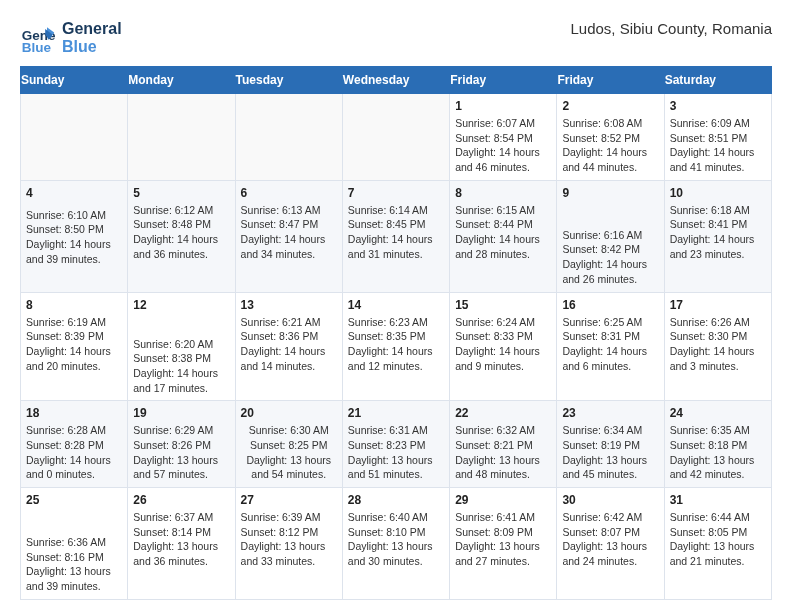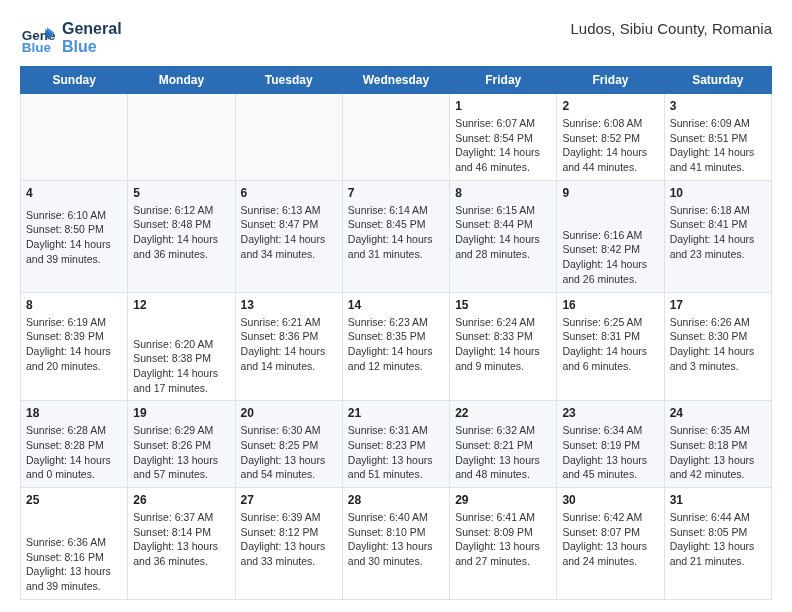--- a/index.html
+++ b/index.html
@@ -38,22 +38,22 @@
       color: #333;
     }
     table {
       width: 100%;
       border-collapse: collapse;
       font-size: 11px;
     }
     thead tr th {
       background-color: #2a6db5;
       color: #fff;
-      text-align: center;
-      padding: 6px 6px;
+      text-align: left;
+      padding: 6px 0;
       font-size: 12px;
       font-weight: bold;
       border: 1px solid #2a6db5;
     }
     tbody tr {
       border-bottom: 1px solid #ccc;
     }
     tbody tr:nth-child(even) {
       background-color: #f5f7fa;
     }
@@ -255,21 +255,21 @@
         </td>
         <td>
           <div class="day-num">19</div>
           <div class="day-info" style="white-space: pre-line;">Sunrise: 6:29 AM
 Sunset: 8:26 PM
 Daylight: 13 hours
 and 57 minutes.</div>
         </td>
         <td>
           <div class="day-num">20</div>
-          <div class="day-info" style="white-space: pre-line;">Sunrise: 6:30 AM
+          <div class="day-info" style="white-space: pre-line; text-align: center;">Sunrise: 6:30 AM
 Sunset: 8:25 PM
 Daylight: 13 hours
 and 54 minutes.</div>
         </td>
         <td>
           <div class="day-num">21</div>
           <div class="day-info" style="white-space: pre-line;">Sunrise: 6:31 AM
 Sunset: 8:23 PM
 Daylight: 13 hours
 and 51 minutes.</div>

